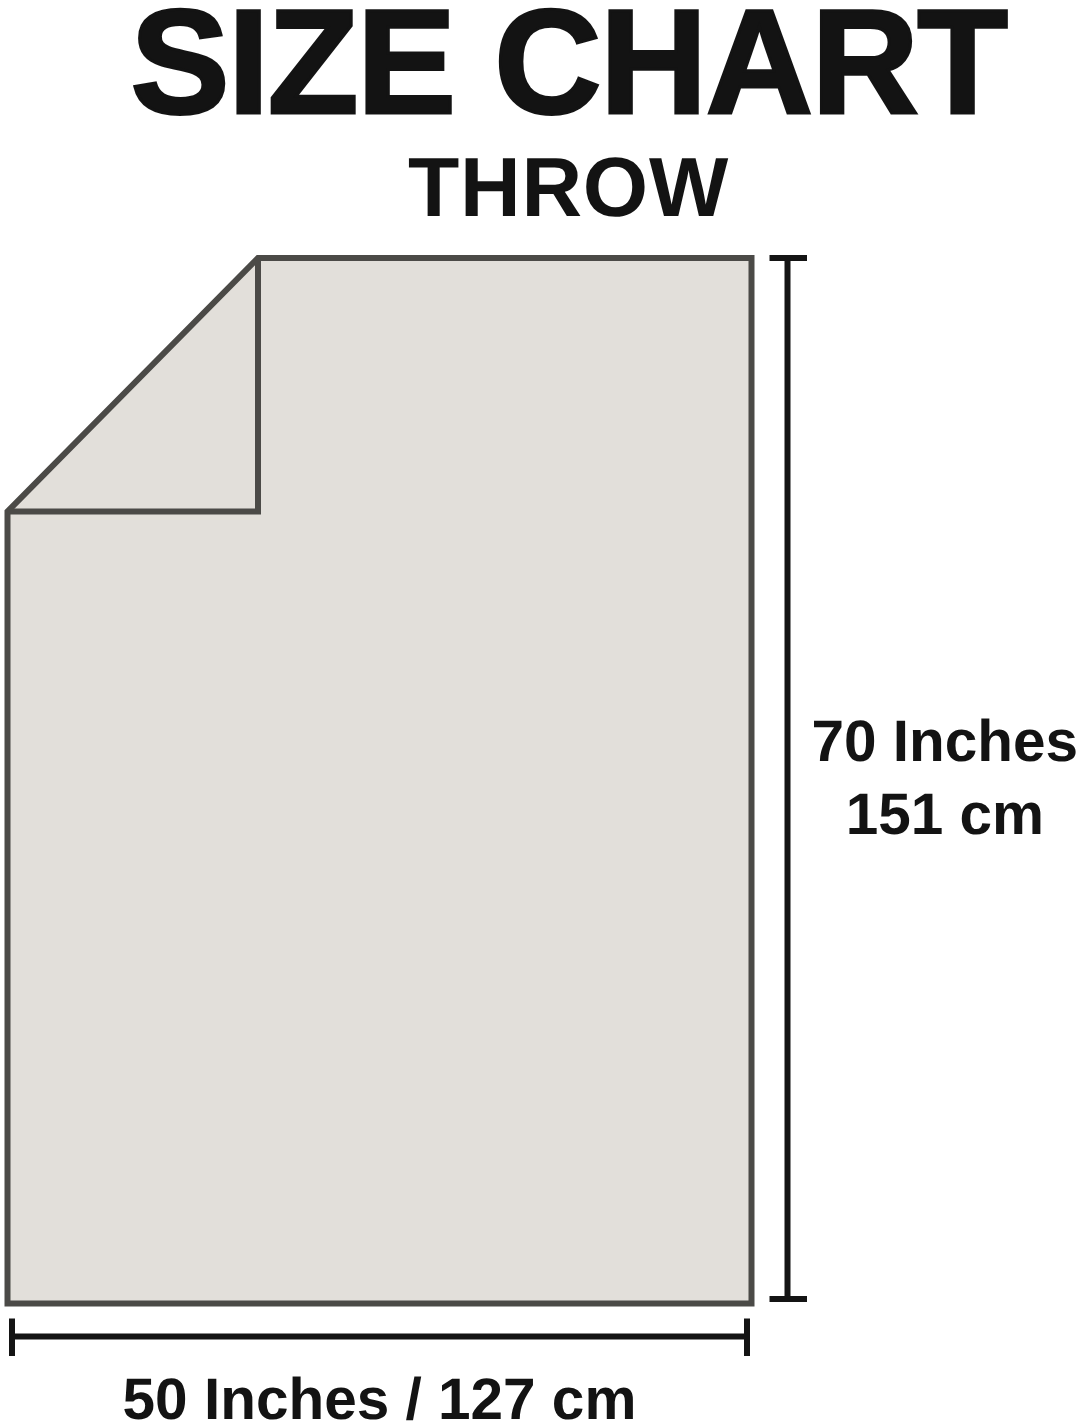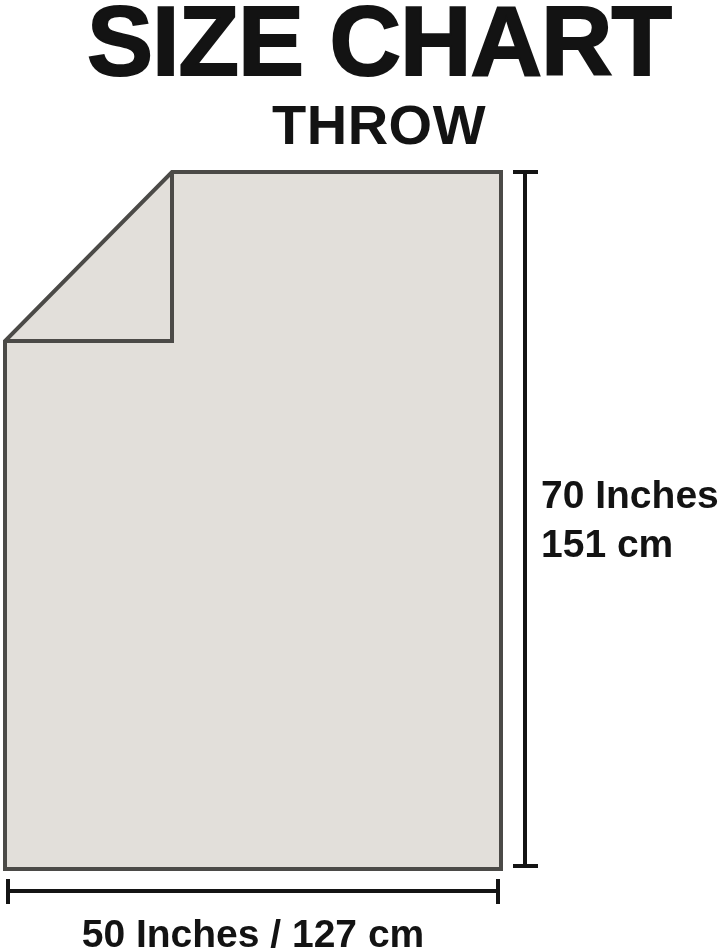--- a/index.html
+++ b/index.html
@@ -58,21 +58,21 @@
 
   .height-label {
     position: absolute;
     left: 541px; top: 470px;
     font-size: 39px;
     line-height: 49px;
     font-weight: 700;
     color: var(--text-color, #131313);
     white-space: nowrap;
   }
-  .height-label span { display: block; }
+  .height-label span { display: block; text-align: center; }
 
   .width-label {
     position: absolute;
     left: 0; top: 909px; width: 506px;
     text-align: center;
     font-size: 39px;
     line-height: 49px;
     font-weight: 700;
     color: var(--text-color, #131313);
     white-space: nowrap;

